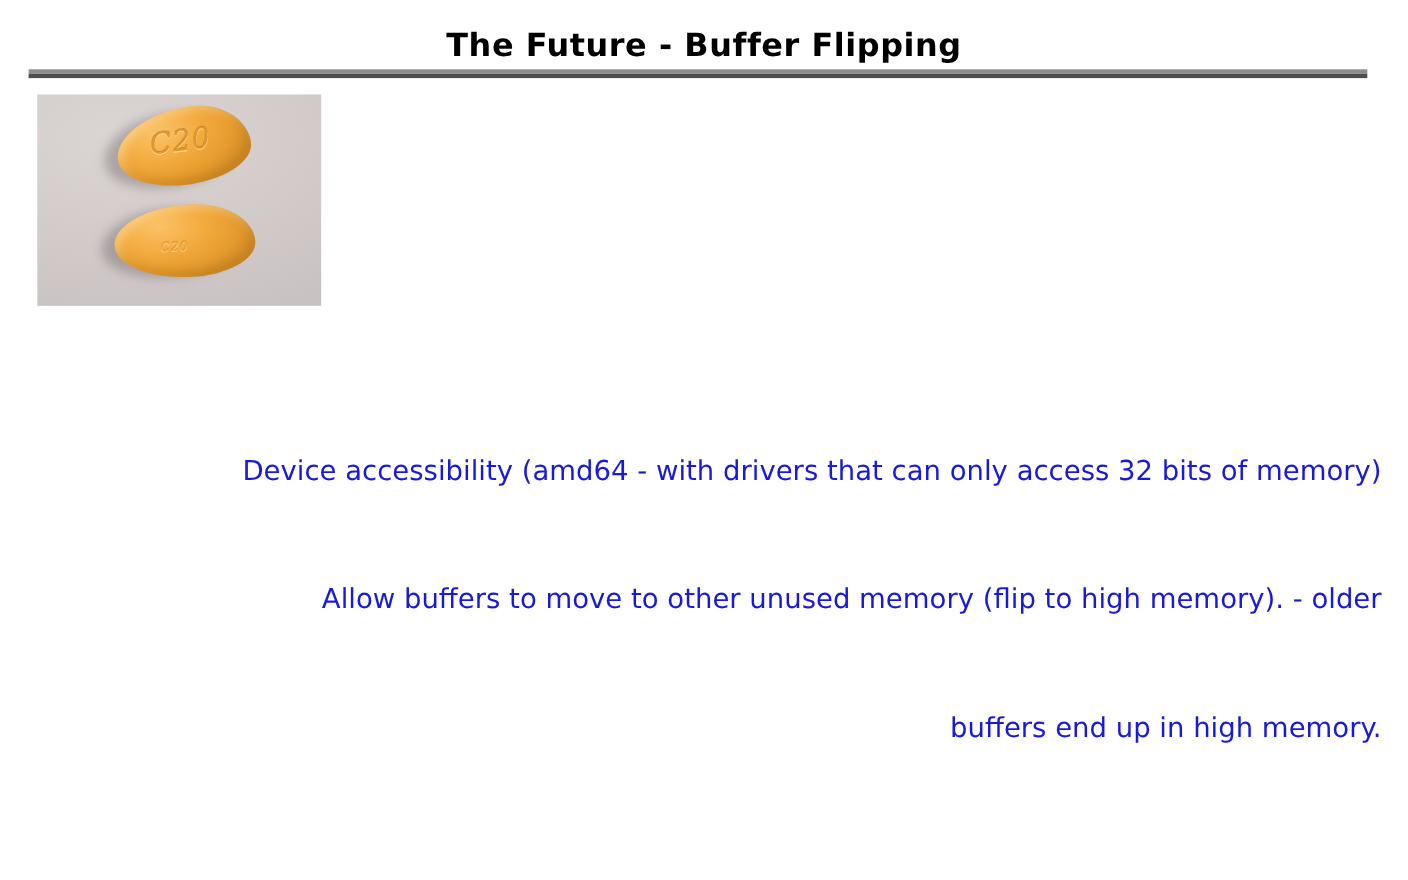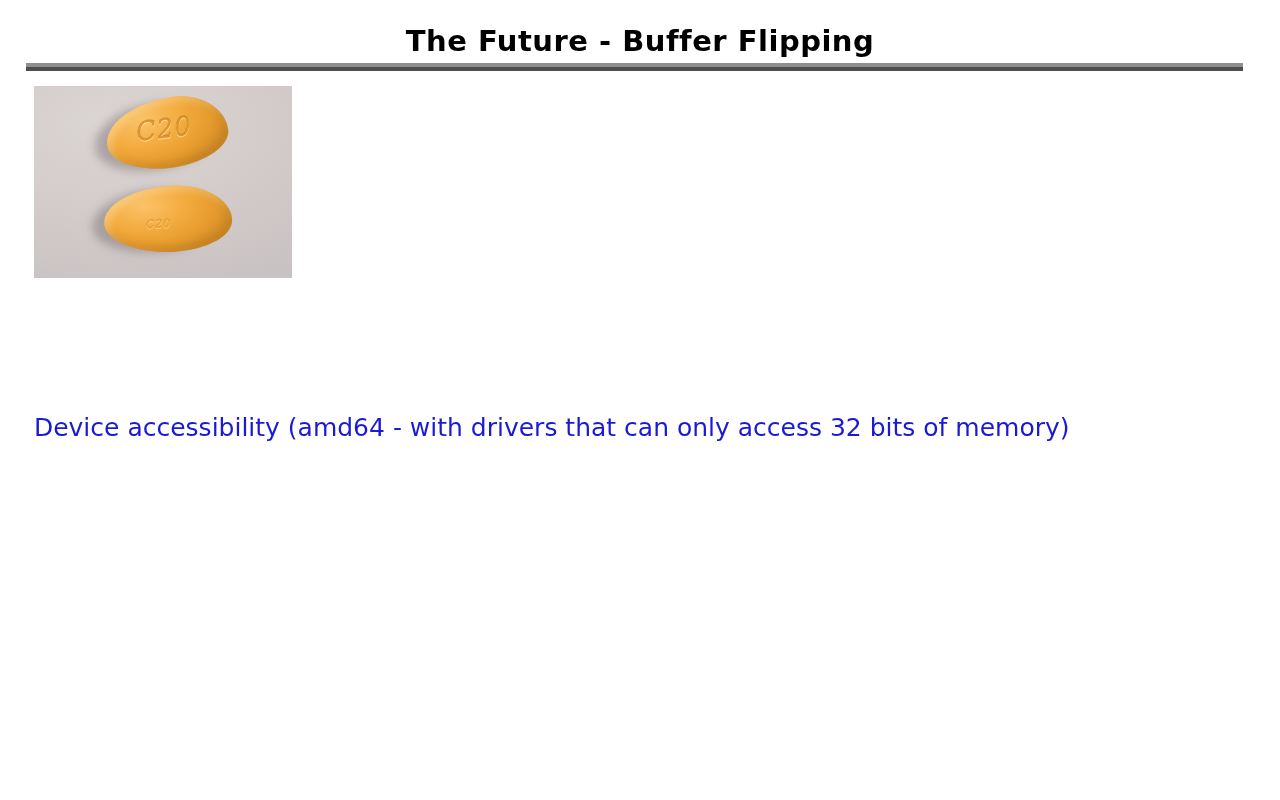--- a/index.html
+++ b/index.html
@@ -139,20 +139,21 @@
     width: 1230px;
     font-family: "DejaVu Sans", sans-serif;
     font-size: 25px;
     line-height: 39px;
     color: #1a1ad6;
     white-space: pre-wrap;
   }
   .body-line {
     display: block;
     white-space: pre;
+    text-align: right;
   }
 </style>
 </head>
 <body>
 
 <div class="slide-title">The Future - Buffer Flipping</div>
 
 <div class="title-rule">
   <div class="rule-light"></div>
   <div class="rule-dark"></div>
@@ -163,17 +164,19 @@
   <div class="pill-shadow s1"></div>
   <div class="pill-shadow s2"></div>
   <div class="pill p1"></div>
   <div class="pill p2"></div>
   <div class="pill-emboss e1">C20</div>
   <div class="pill-emboss e2">C20</div>
 </div>
 
 <div class="body-text">
   <span class="body-line"> Device accessibility (amd64 - with drivers that can only access 32 bits of memory)</span>
+  <span class="body-line"> Allow buffers to move to other unused memory (flip to high memory). - older</span>
+  <span class="body-line">buffers end up in high memory.</span>
   
   
   
   
 </div>
 
 </body></html>

